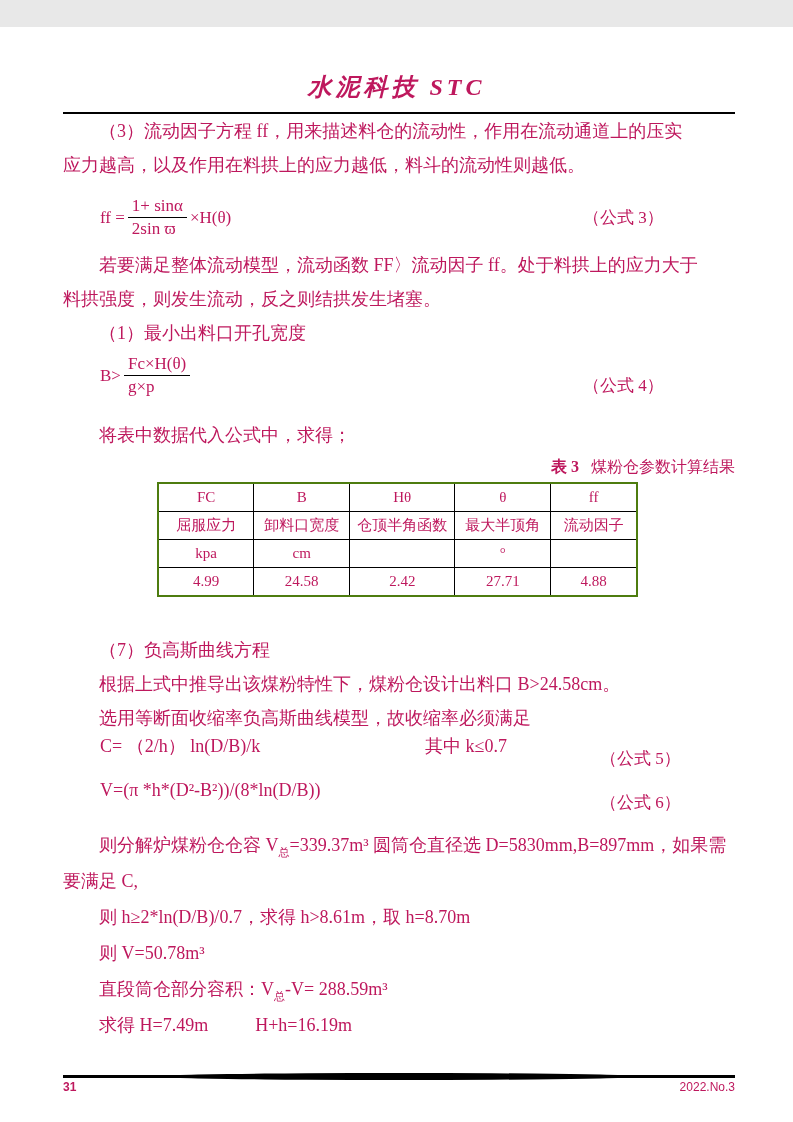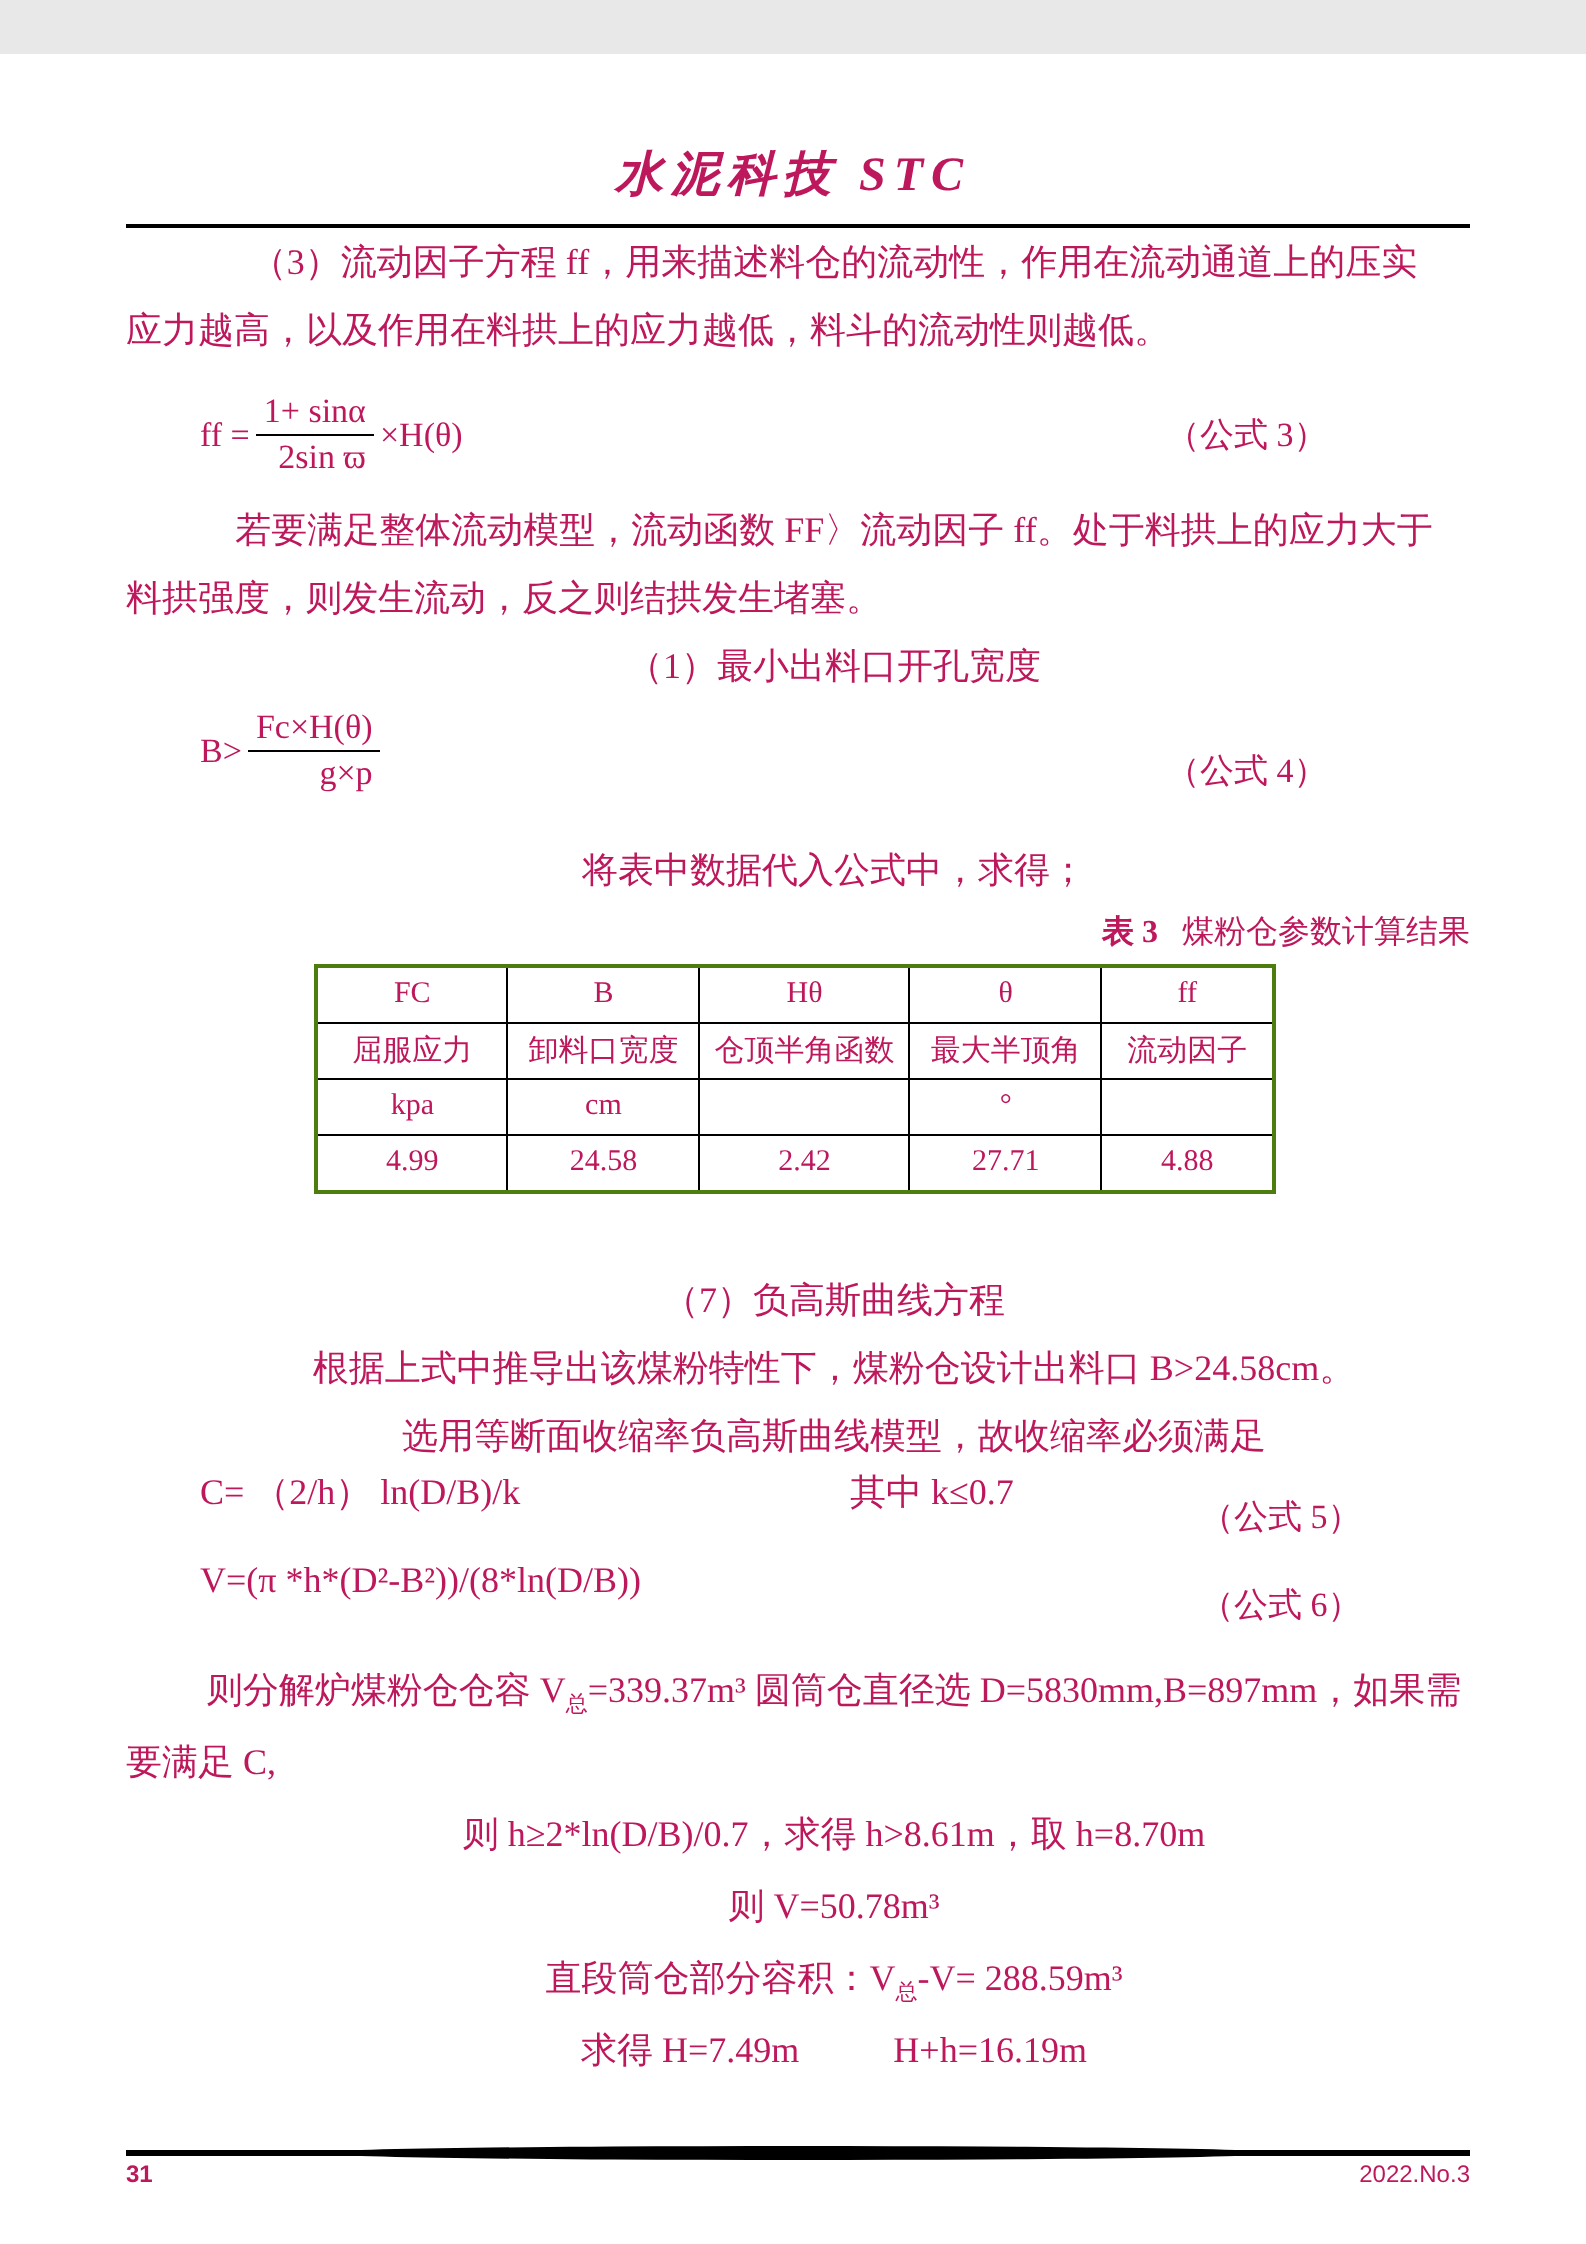--- a/index.html
+++ b/index.html
@@ -25,27 +25,27 @@
     border:none;
     border-top:2px solid #000;
     height:0;
   }
   .content{
     margin:0 58px 0 63px;
     font-size:18px;
   }
   .tline{line-height:34px;height:34px;white-space:nowrap;}
   .tline36{line-height:36px;height:36px;white-space:nowrap;}
-  .indent{padding-left:36px;text-align:center;}
+  .indent{padding-left:36px;}
   
   .formula-block{position:relative;padding-left:37px;}
   .fb3{height:58px;margin-top:8px;padding-top:6px;box-sizing:border-box;text-decoration:underline;}
   .fb4{height:68px;padding-top:4px;box-sizing:border-box;}
   .formula-inline{display:inline-flex;align-items:center;font-size:17px;}
-  .frac{display:inline-block;text-align:right;vertical-align:middle;margin:0 3px;}
+  .frac{display:inline-block;text-align:left;vertical-align:middle;margin:0 3px;}
   .frac .num{display:block;padding:0 4px 1px 4px;line-height:20px;}
   .frac .den{display:block;border-top:1.5px solid #000;padding:1px 4px 0 4px;line-height:20px;}
   .formula-label{position:absolute;left:520px;top:16px;font-size:17px;}
   .fb5,.fb6{position:relative;height:44px;line-height:22px;box-sizing:border-box;}
   .fb6{height:48px;}
   .f-cond{position:absolute;left:362px;top:0;}
   .f-label56{position:absolute;left:537px;top:13px;font-size:17px;}
   sub.small{font-size:11px;vertical-align:sub;}
   
   .tbl-caption{

